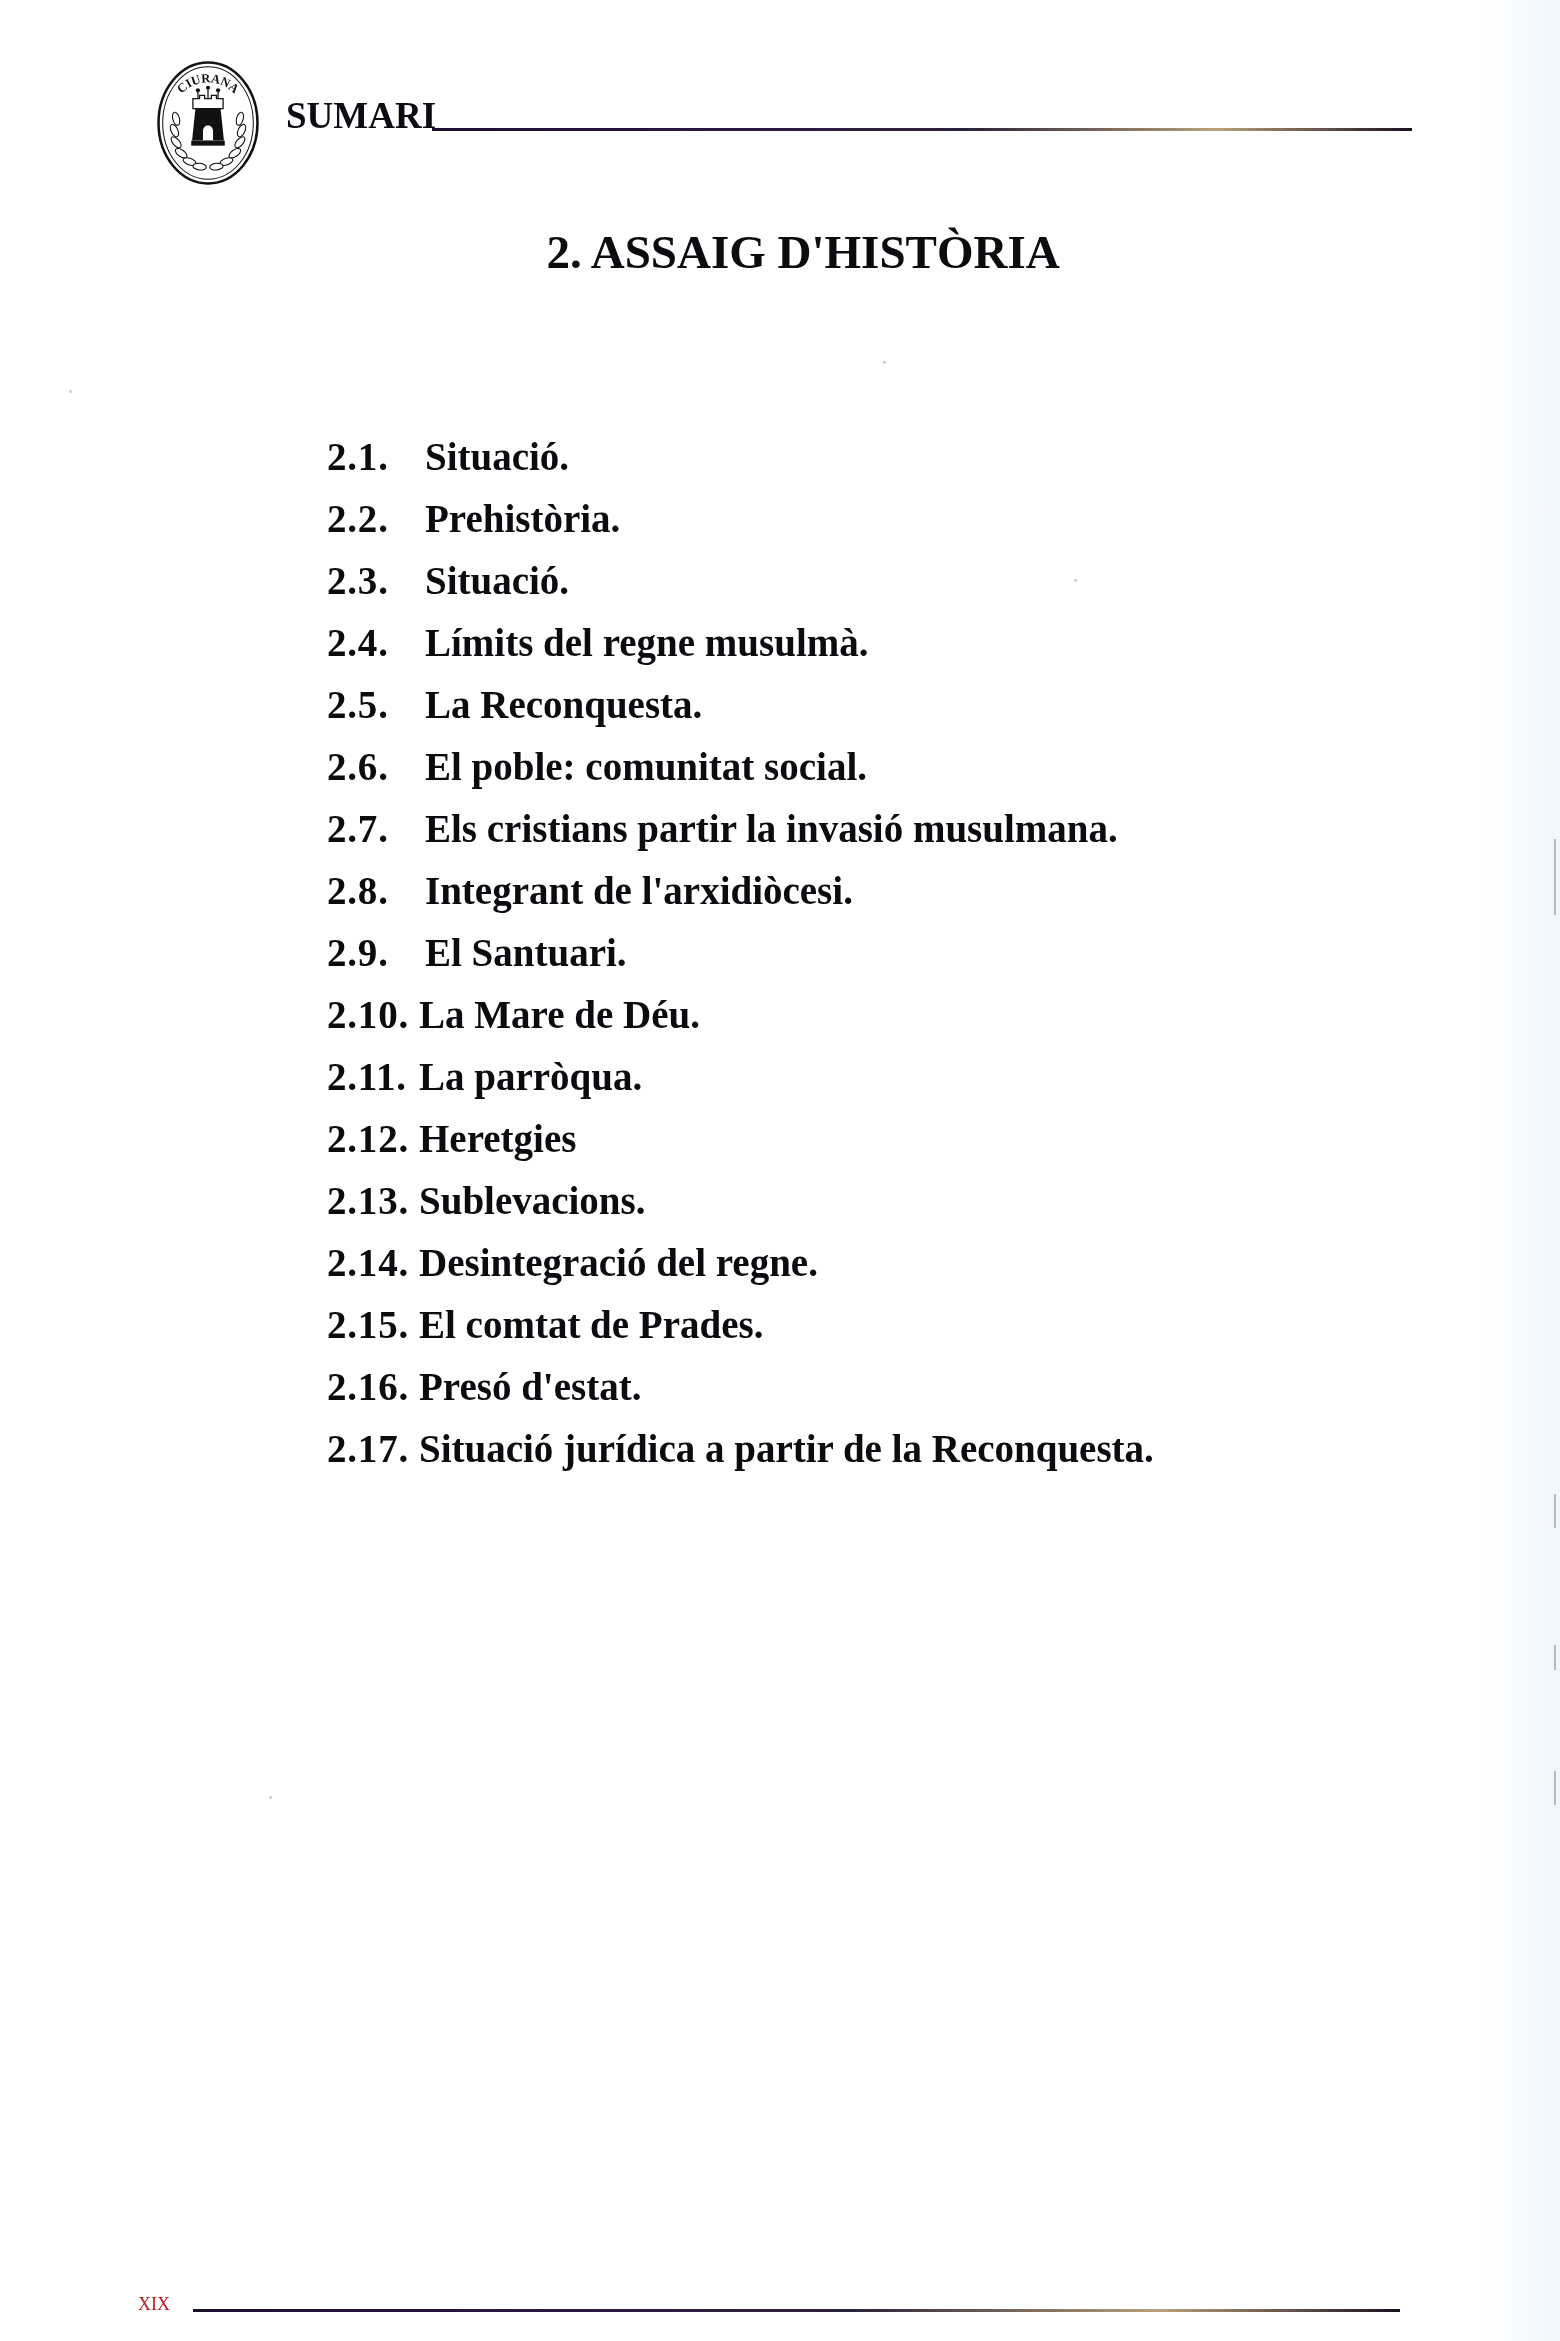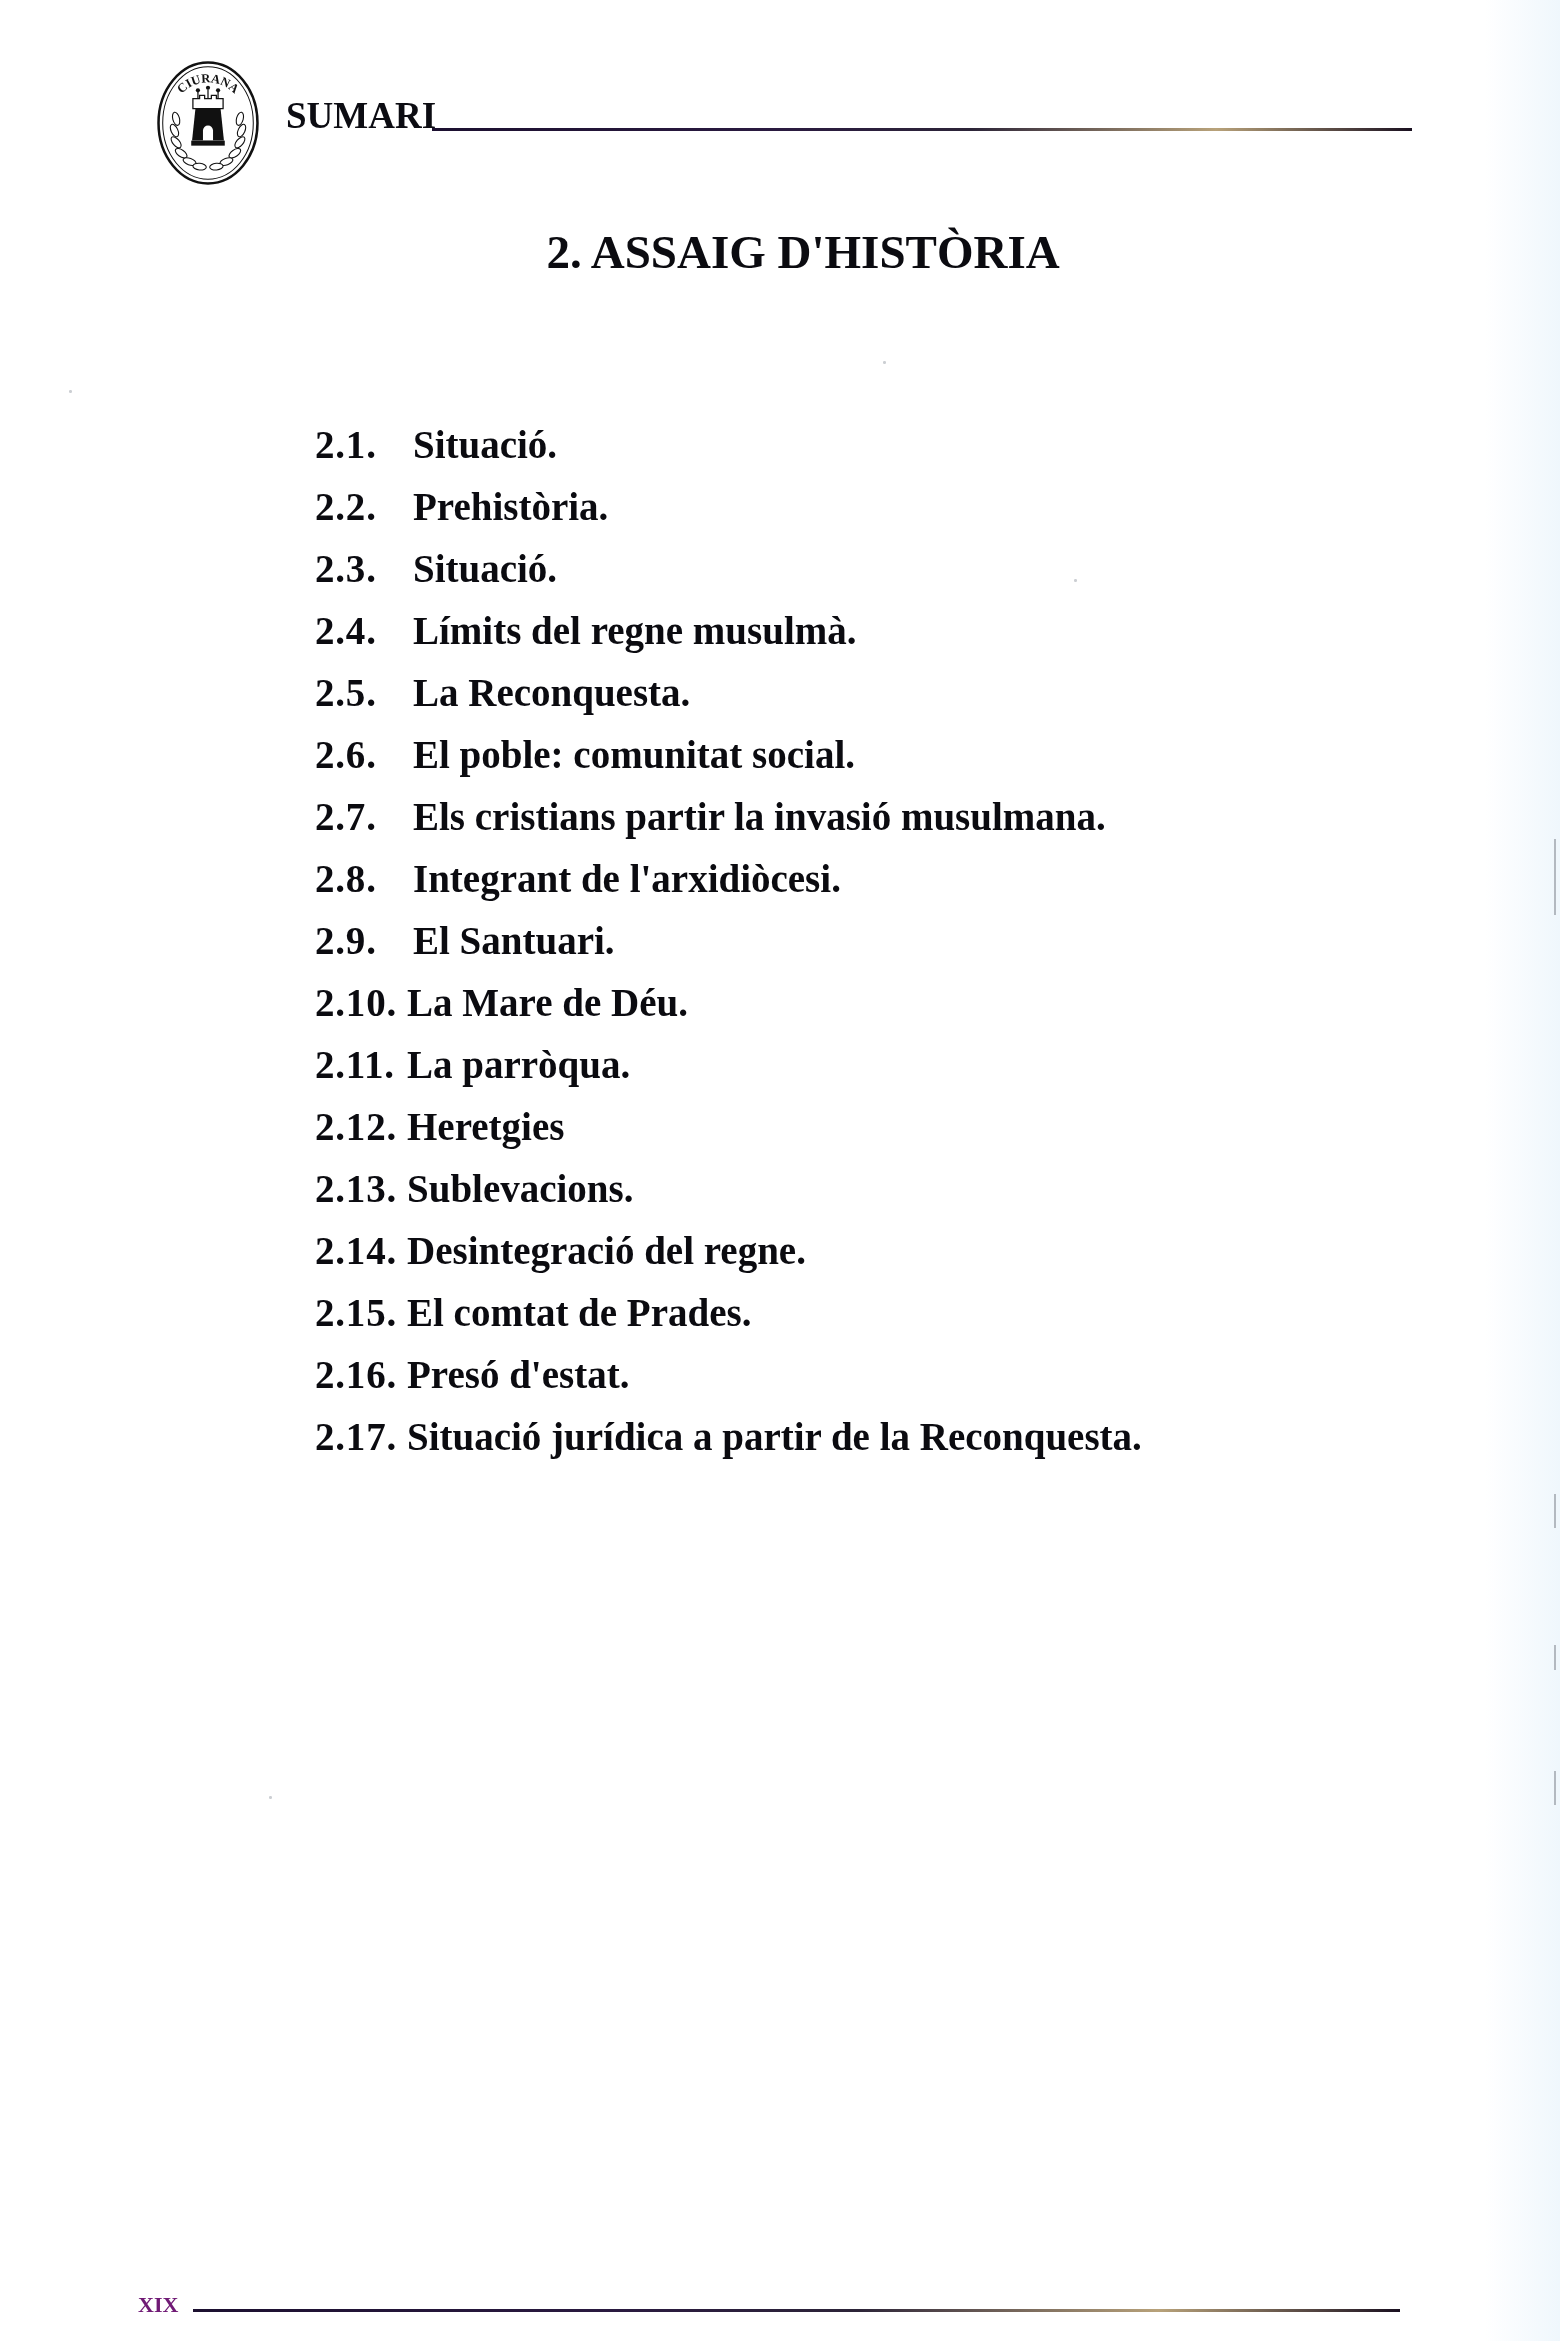--- a/index.html
+++ b/index.html
@@ -68,21 +68,21 @@
       padding-left: 0px;
       box-sizing: border-box;
     }
     .section-title span { position: relative; left: 0px; margin-left: 45px; }
     
     .toc {
       position: absolute;
       left: 315px;
       top: 420px;
       width: 1007px;
-      margin: 0;
+      margin: 12px;
       padding: 0;
       list-style: none;
     }
     .toc-item {
       height: 62px;
       display: flex;
       align-items: baseline;
       font-size: 39px;
       font-weight: bold;
       line-height: 50px;
@@ -94,24 +94,24 @@
       width: 98px;
       letter-spacing: 0.8px;
     }
     .toc-num.wide { width: 92px; }
     .toc-text { display: inline-block; }
     
     .footer-folio {
       position: absolute;
       left: 138px;
       top: 2293px;
-      font-size: 22px;
+      font-size: 18px;
       line-height: 23.5px;
-      font-weight: bold;
-      color: #701a75;
+      font-weight: normal;
+      color: #b91c1c;
     }
     .footer-rule { left: 193px; top: 2309px; width: 1207px; height: 2.5px; }
     .speck {
       position: absolute;
       width: 2.5px; height: 2.5px;
       border-radius: 50%;
       background: #9aa0a8;
       opacity: 0.5;
     }
   </style>

